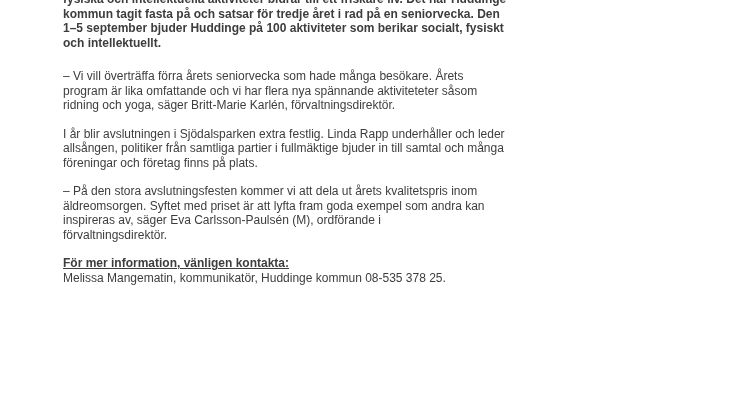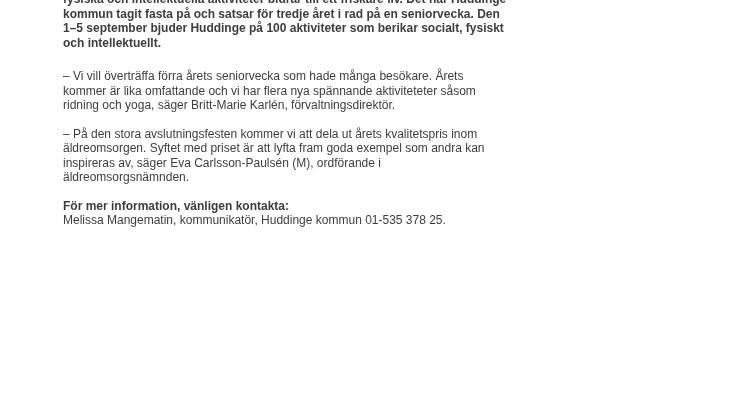--- a/index.html
+++ b/index.html
@@ -22,45 +22,49 @@
     color: #3d3d3d;
     font-size: 12px;
     line-height: 14.5px;
   }
   .para {
     margin: 0 0 14px 0;
     white-space: pre-line;
   }
   .bold {
     font-weight: bold;
+    text-decoration: underline;
   }
   .lead {
     font-weight: bold;
     margin-bottom: 19px;
   }
 </style>
 </head>
 <body>
 
 <div class="page">
   <div class="doc-body">
 
     <p class="para lead">fysiska och intellektuella aktiviteter bidrar till ett friskare liv. Det har Huddinge
 kommun tagit fasta på och satsar för tredje året i rad på en seniorvecka. Den
 1–5 september bjuder Huddinge på 100 aktiviteter som berikar socialt, fysiskt
 och intellektuellt.</p>
 
     <p class="para">– Vi vill överträffa förra årets seniorvecka som hade många besökare. Årets
-kommer är lika omfattande och vi har flera nya spännande aktiviteteter såsom
+program är lika omfattande och vi har flera nya spännande aktiviteteter såsom
 ridning och yoga, säger Britt-Marie Karlén, förvaltningsdirektör.</p>
 
+    <p class="para">I år blir avslutningen i Sjödalsparken extra festlig. Linda Rapp underhåller och leder
+allsången, politiker från samtliga partier i fullmäktige bjuder in till samtal och många
+föreningar och företag finns på plats.</p>
 
     <p class="para">– På den stora avslutningsfesten kommer vi att dela ut årets kvalitetspris inom
 äldreomsorgen. Syftet med priset är att lyfta fram goda exempel som andra kan
 inspireras av, säger Eva Carlsson-Paulsén (M), ordförande i
-äldreomsorgsnämnden.</p>
+förvaltningsdirektör.</p>
 
 
 
-    <p class="para"><span class="bold">För mer information, vänligen kontakta:</span><br><span>Melissa Mangematin, kommunikatör, Huddinge kommun 01-535 378 25.</span></p>
+    <p class="para"><span class="bold">För mer information, vänligen kontakta:</span><br><span>Melissa Mangematin, kommunikatör, Huddinge kommun 08-535 378 25.</span></p>
 
   </div>
 </div>
 
 </body></html>

